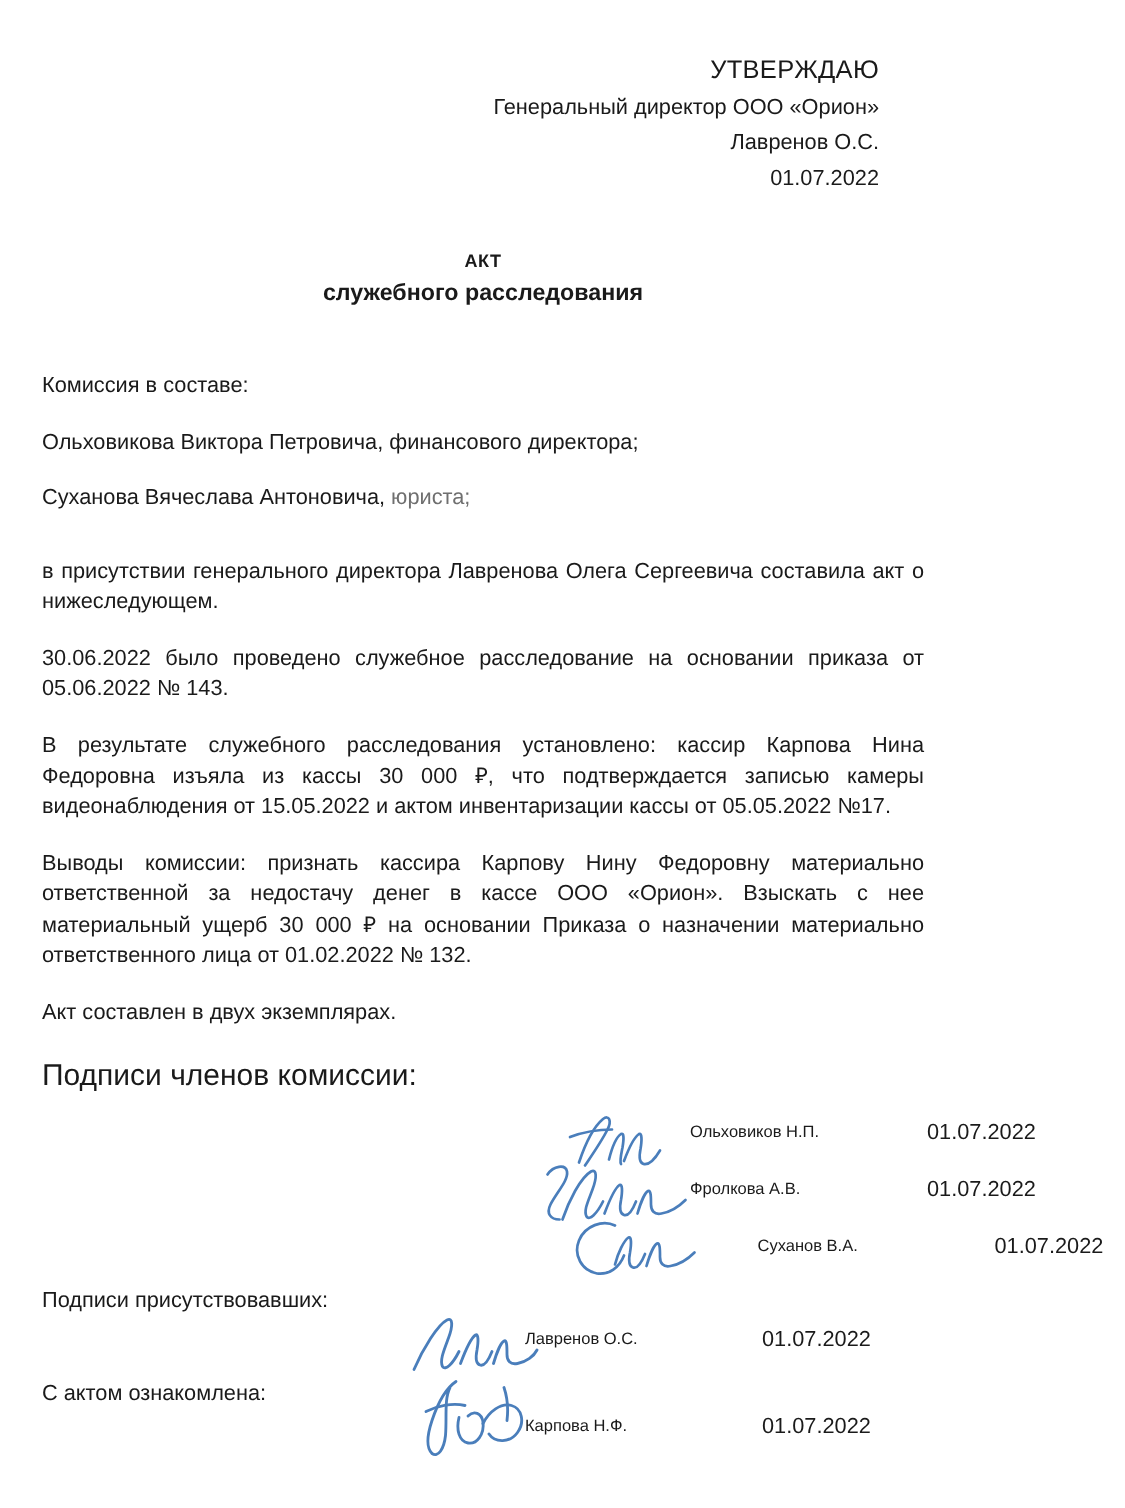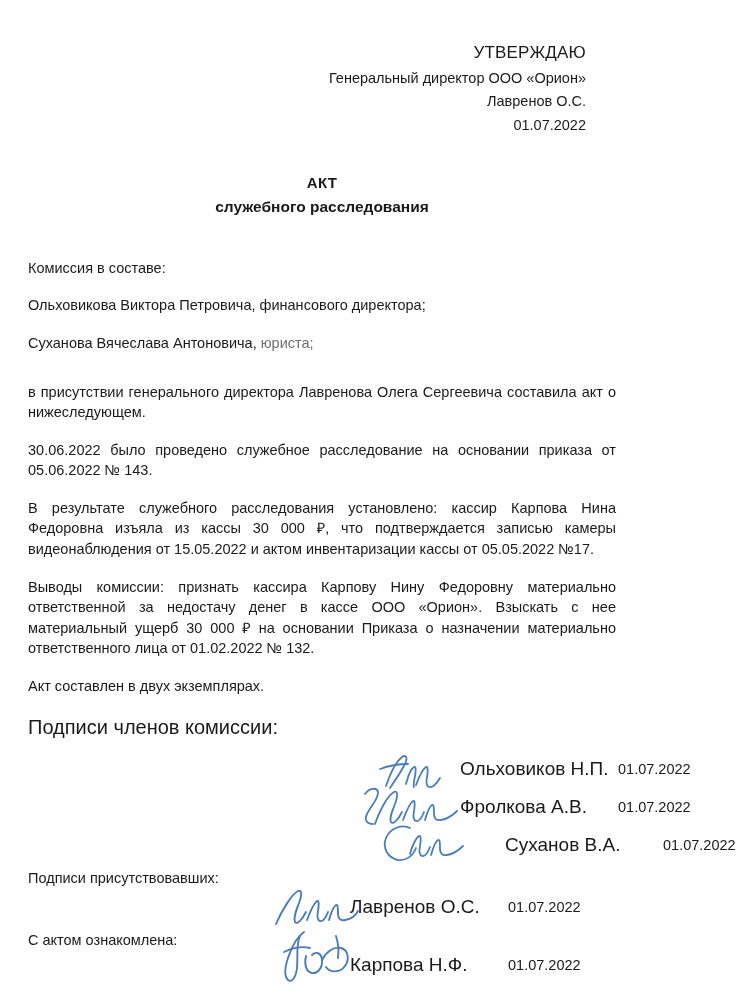--- a/index.html
+++ b/index.html
@@ -16,21 +16,21 @@
     font-family: "Liberation Sans", sans-serif;
     color: #1a1a1a;
     -webkit-font-smoothing: antialiased;
   }
 
   .page {
     position: relative;
     width: 644px;
     height: 1005px;
     box-sizing: border-box;
-    padding: 11px 28px;
+    padding: 5px 28px;
   }
 
   
   .approval-block {
     padding-top: 28px;
     text-align: right;
     padding-right: 30px;
     line-height: 1.62;
   }
   .approval-title {
@@ -42,21 +42,21 @@
   }
 
   
   .doc-title {
     margin-top: 34px;
     text-align: center;
     font-weight: bold;
     line-height: 1.6;
   }
   .doc-title-main {
-    font-size: 15px;
+    font-size: 12px;
     letter-spacing: 0.3px;
   }
   .doc-title-sub {
     font-size: 15.5px;
   }
 
   
   .body-block {
     margin-top: 38px;
     font-size: 14.5px;
@@ -98,21 +98,21 @@
     margin-top: 8px;
     height: 116px;
   }
   .sig-row {
     position: absolute;
     display: flex;
     align-items: center;
     white-space: nowrap;
   }
   .sig-name {
-    font-size: 19px;
+    font-size: 11px;
     width: 158px;
     display: inline-block;
   }
   .sig-date {
     font-size: 14.5px;
   }
 
   .sig-ink {
     position: absolute;
     color: #4a7ebb;

